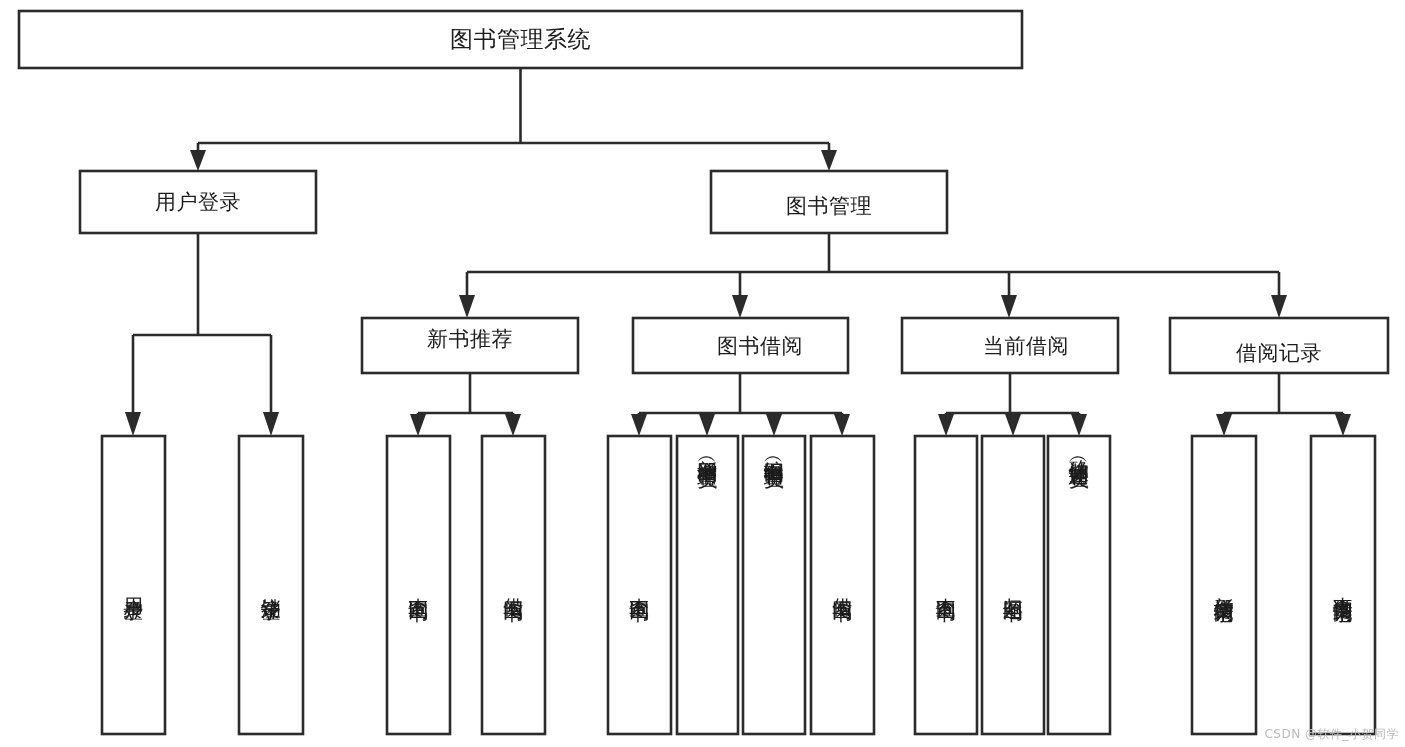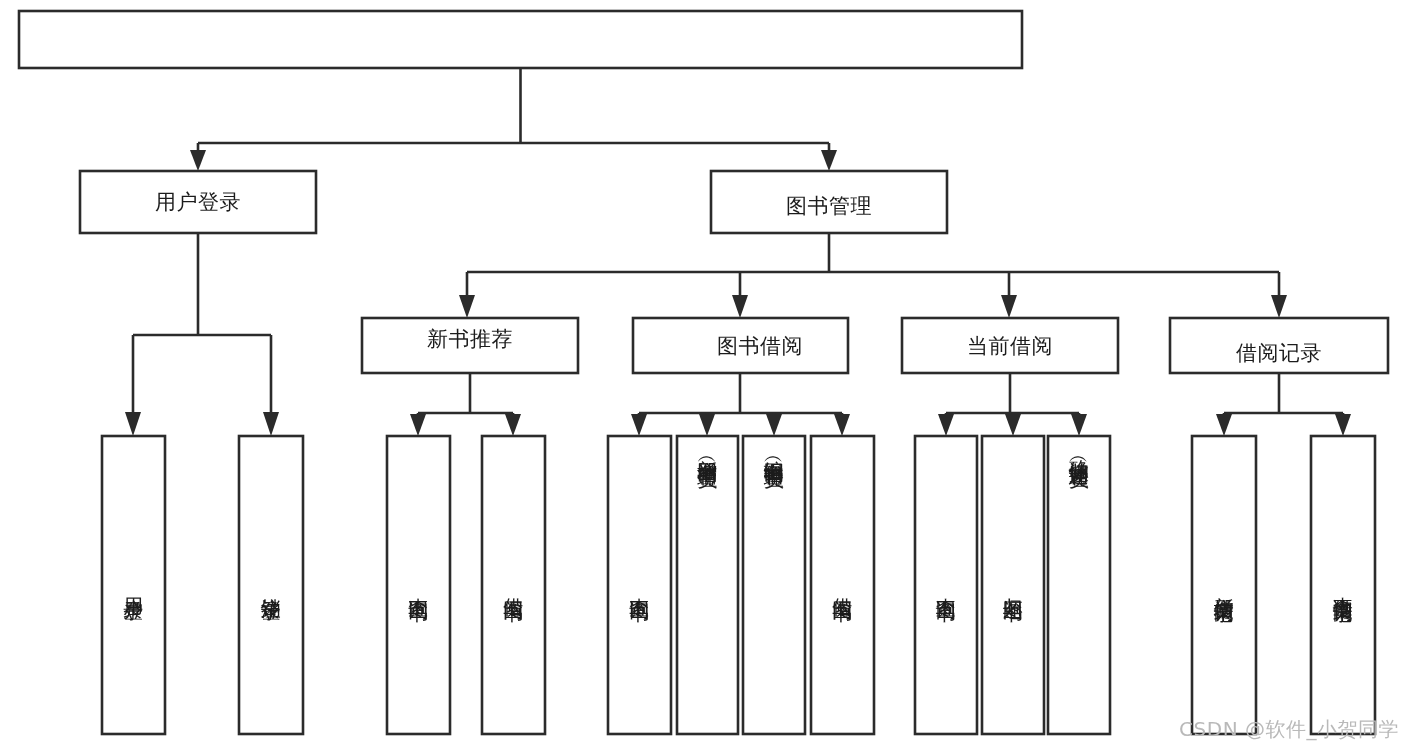--- a/index.html
+++ b/index.html
@@ -64,21 +64,21 @@
     line-height: 1.12;
     color: #1c1c1c;
     letter-spacing: 1.5px;
     white-space: nowrap;
     pointer-events: none;
   }
   .watermark {
     position: absolute;
     right: 6px;
     bottom: 4px;
-    font-size: 20px;
+    font-size: 12px;
     color: #b9b9b9;
     font-family: "DejaVu Sans", "Liberation Sans", sans-serif;
     white-space: nowrap;
     letter-spacing: 0.5px;
   }
 </style>
 </head>
 <body>
 
 <div id="diagram-root">
@@ -180,27 +180,28 @@
     <rect class="node-rect" x="677" y="436" width="61" height="298"></rect>
     <rect class="node-rect" x="743" y="436" width="62" height="298"></rect>
     <rect class="node-rect" x="811" y="436" width="63" height="298"></rect>
     <rect class="node-rect" x="915" y="436" width="62" height="298"></rect>
     <rect class="node-rect" x="982" y="436" width="62" height="298"></rect>
     <rect class="node-rect" x="1048" y="436" width="62" height="298"></rect>
     <rect class="node-rect" x="1192" y="436" width="64" height="298"></rect>
     <rect class="node-rect" x="1311" y="436" width="64" height="298"></rect>
   </svg>
 
+  <div class="h-label" style="left:19px; top:11px; width:1003px; height:57px; font-size:23px;">图书管理系统</div>
 
   <div class="h-label" style="left:80px; top:171px; width:236px; height:62px;">用户登录</div>
   <div class="h-label" style="left:711px; top:171px; width:236px; height:70px;">图书管理</div>
 
   <div class="h-label" style="left:362px; top:318px; width:216px; height:42px;">新书推荐</div>
   <div class="h-label" style="left:633px; top:318px; width:254px; height:55px;">图书借阅</div>
-  <div class="h-label" style="left:902px; top:318px; width:216px; height:55px;">当前借阅</div>
+  <div class="h-label" style="left:902px; top:318px; width:216px; height:55px;padding-left:16px;">当前借阅</div>
   <div class="h-label" style="left:1170px; top:318px; width:218px; height:70px;">借阅记录</div>
 
   <div class="v-label" style="left:102px; top:436px; width:63px; height:298px;">用户登录</div>
   <div class="v-label" style="left:239px; top:436px; width:64px; height:298px;">注销登录</div>
   <div class="v-label" style="left:387px; top:436px; width:63px; height:298px;">查询图书</div>
   <div class="v-label" style="left:482px; top:436px; width:63px; height:298px;">借阅图书</div>
   <div class="v-label" style="left:608px; top:436px; width:63px; height:298px;">查询图书</div>
   <div class="v-label" style="left:677px; top:436px; width:61px; height:298px; justify-content:flex-start; padding-top:8px; box-sizing:border-box;">新增图书（管理员）</div>
   <div class="v-label" style="left:743px; top:436px; width:62px; height:298px; justify-content:flex-start; padding-top:8px; box-sizing:border-box;">编辑图书（管理员）</div>
   <div class="v-label" style="left:811px; top:436px; width:63px; height:298px;">借阅图书</div>

